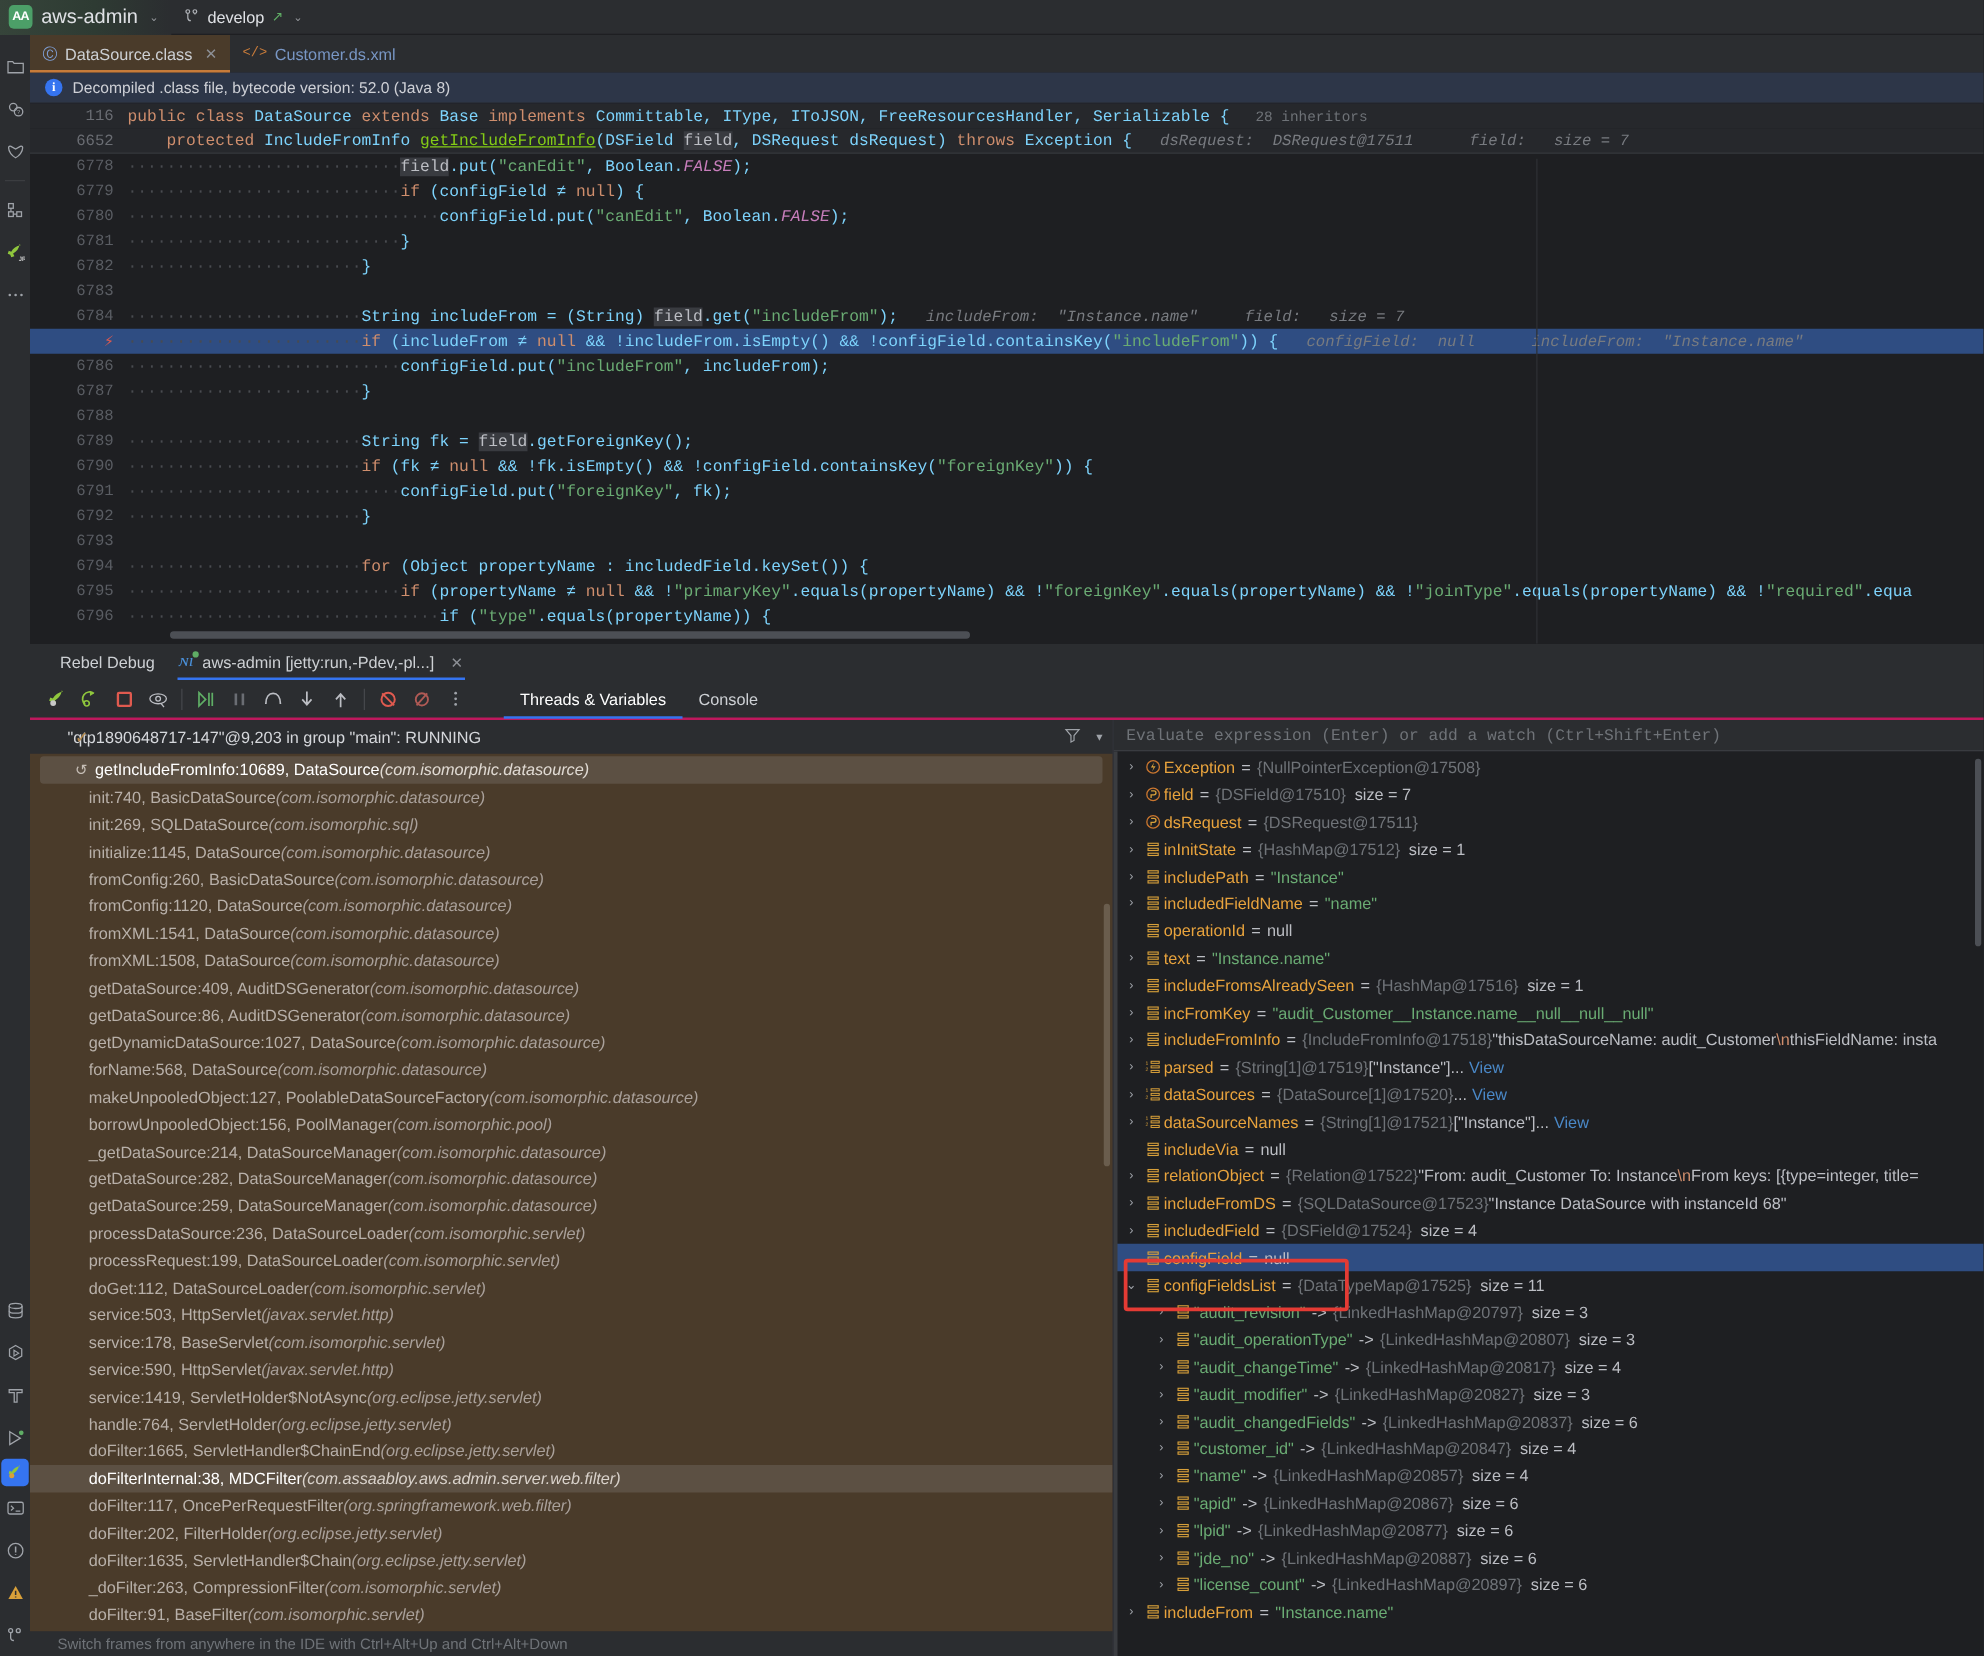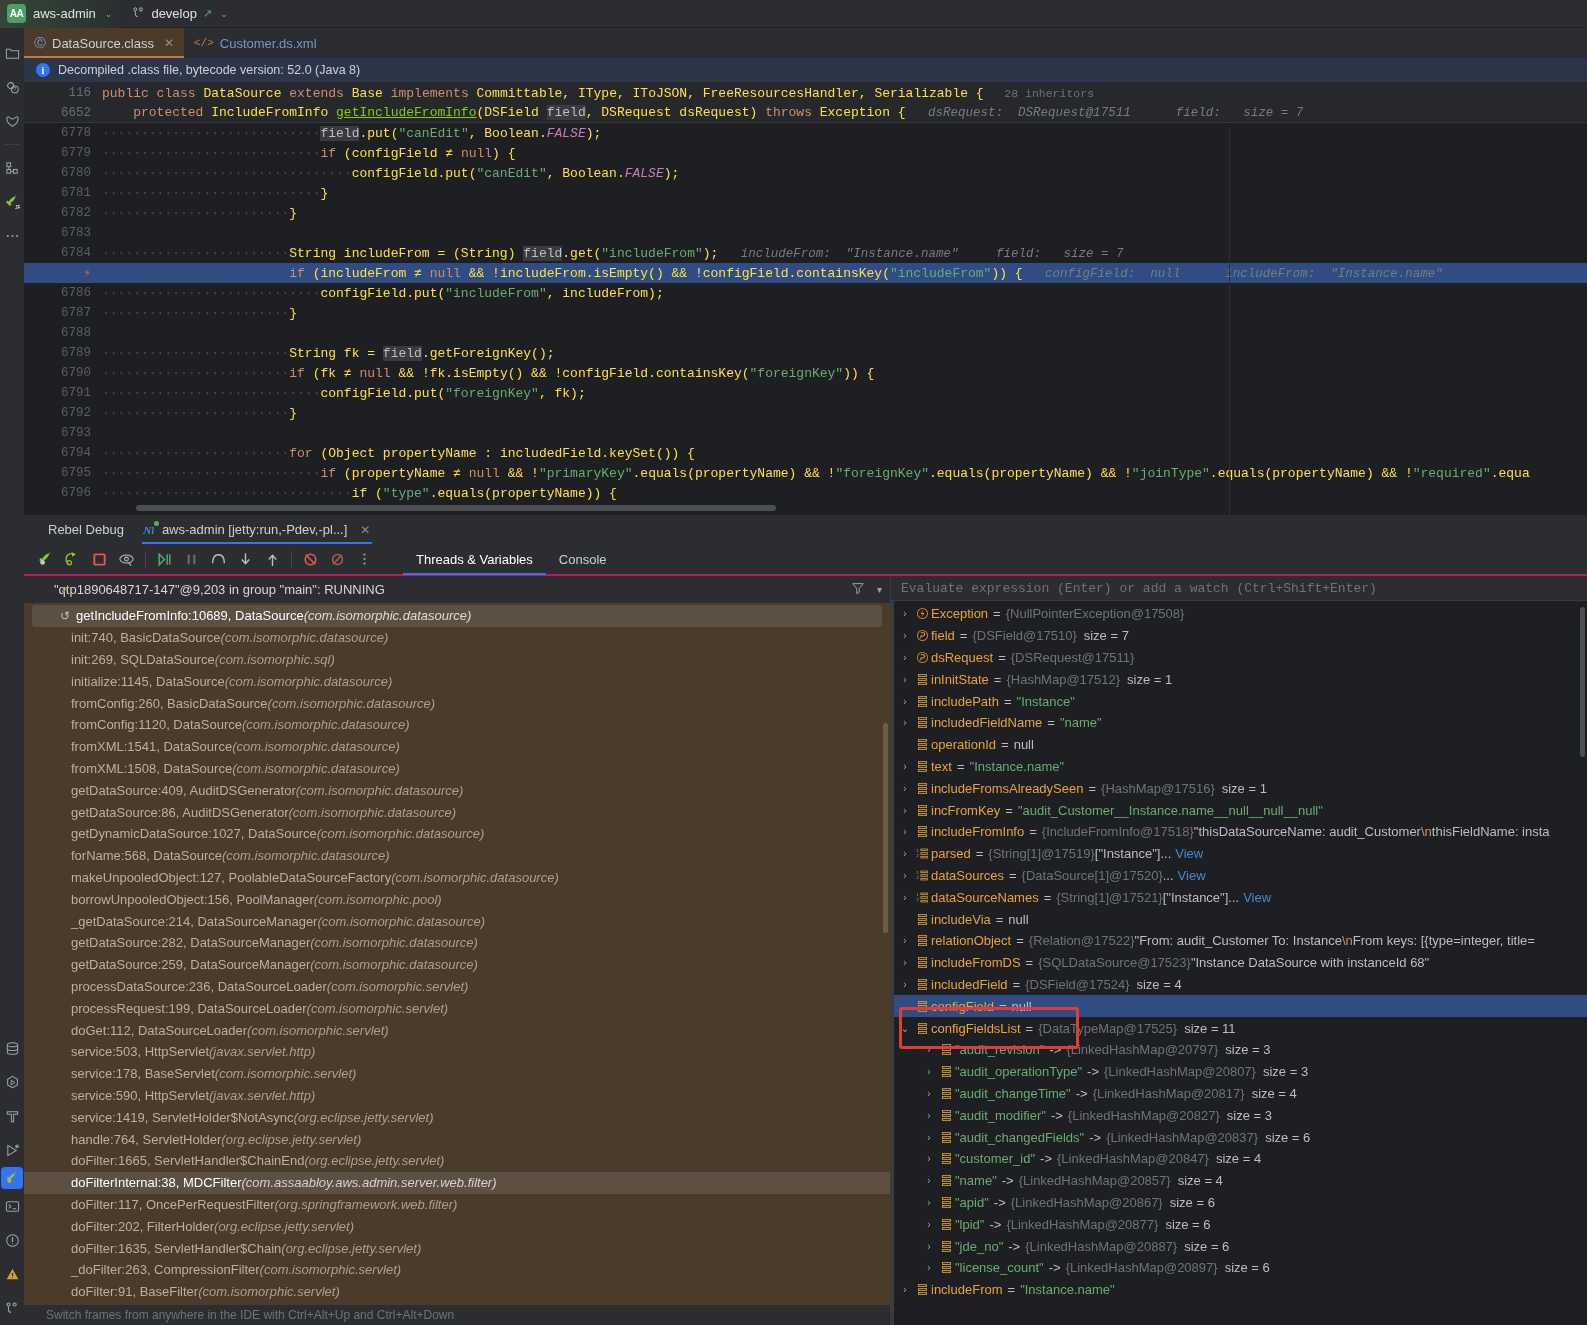--- a/index.html
+++ b/index.html
@@ -18,21 +18,21 @@
   }
   .proj-chip {
     display: flex; align-items: center; gap: 7px; padding: 0 10px 0 7px; height: 28px;
     background: linear-gradient(90deg,#36443a 0%, #2e3b33 55%, #2b2d30 100%);
   }
   .proj-badge {
     width: 19px; height: 19px; border-radius: 4px; background: #4c9f68;
     color: #fff; font-size: 10px; font-weight: bold; display: flex;
     align-items: center; justify-content: center; letter-spacing: -0.5px;
   }
-  .proj-name { color: #dfe1e5; font-size: 13px; }
+  .proj-name { color: #dfe1e5; font-size: 16px; }
   .chev { color: #9a9ca1; font-size: 9px; margin-left: 2px; }
   .branch-chip { display: flex; align-items: center; gap: 6px; padding: 0 10px; height: 44px; }
   .branch-ico { color: #b0b3b8; font-size: 13px; }
   .branch-name { color: #dfe1e5; font-size: 13px; }
   .arrow-up { color: #5fad65; font-size: 11px; }
 
   
   .body { flex: 1; display: flex; min-height: 0; }
 
   
@@ -92,21 +92,21 @@
     width: 78px; flex: 0 0 78px; text-align: right; padding-right: 11px;
     color: #5a5d63; font-size: 12.5px; user-select: none;
   }
   .codeline.sticky1 .gutter, .codeline.sticky2 .gutter { color: #6a6d73; }
   .codeline.sticky1, .codeline.sticky2 { background: #26282c; }
   .codeline.sticky2 { border-bottom: 1px solid #35373b; }
   .bolt { color: #e05a4f; font-size: 13px; }
   .code { flex: 1; min-width: 0; }
   .k { color: #cf8e6d; }          
   .s { color: #6aab73; }          
-  .n { color: #fde047; text-align: center; }          
+  .n { color: #7dd3fc; text-align: center; }          
   .mh { color: #84cc16; text-decoration: underline; }
   .fld { background: #393b40; color: #bcbec4; }
   .it { color: #c77dbb; font-style: italic; }
   .dots { color: #494b50; }
   .hint { color: #787b80; font-style: italic; font-size: 12.5px; }
   .hint2 { color: #6e7277; font-size: 11.5px; font-style: normal; }
   .vline { position: absolute; top: 44px; bottom: 0; width: 1px; background: #2e3034; }
   .hscroll {
     position: absolute; left: 112px; width: 640px; height: 6px; background: #4c4f55;
     border-radius: 3px; bottom: 4px;

